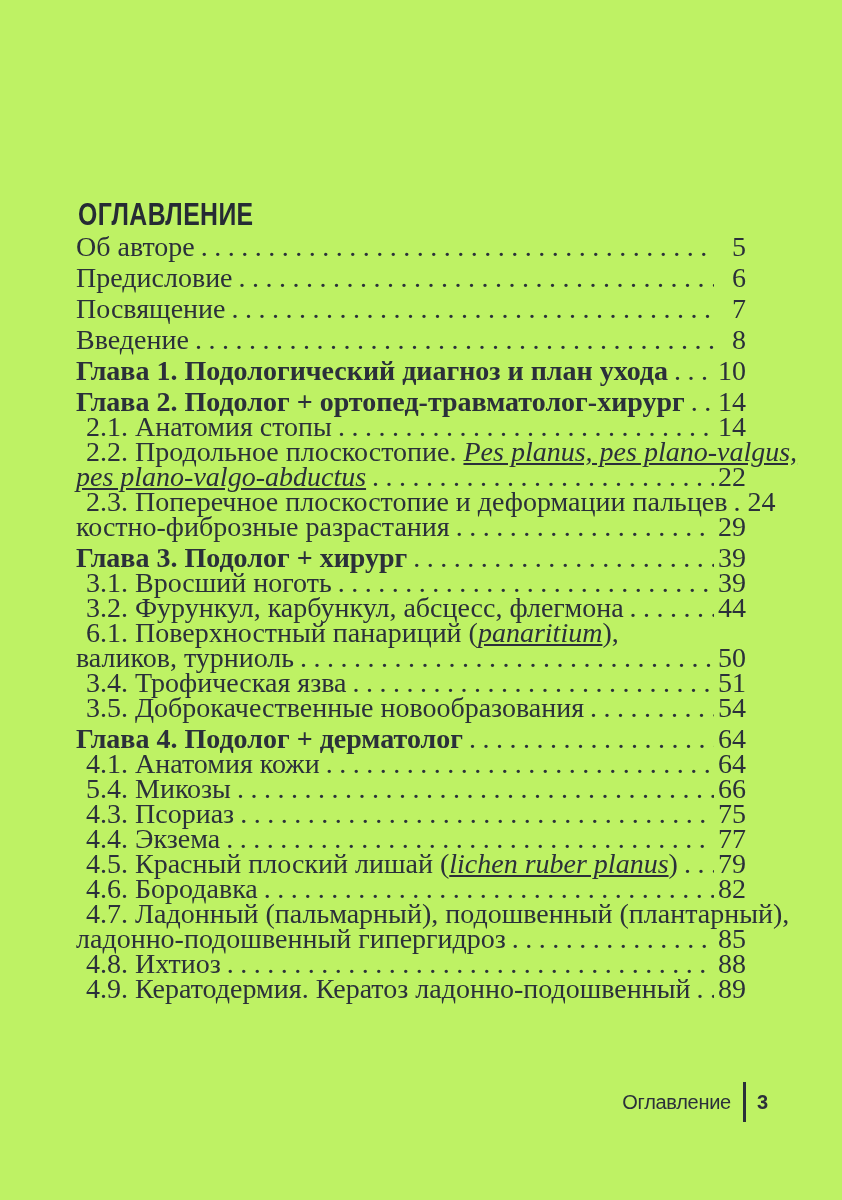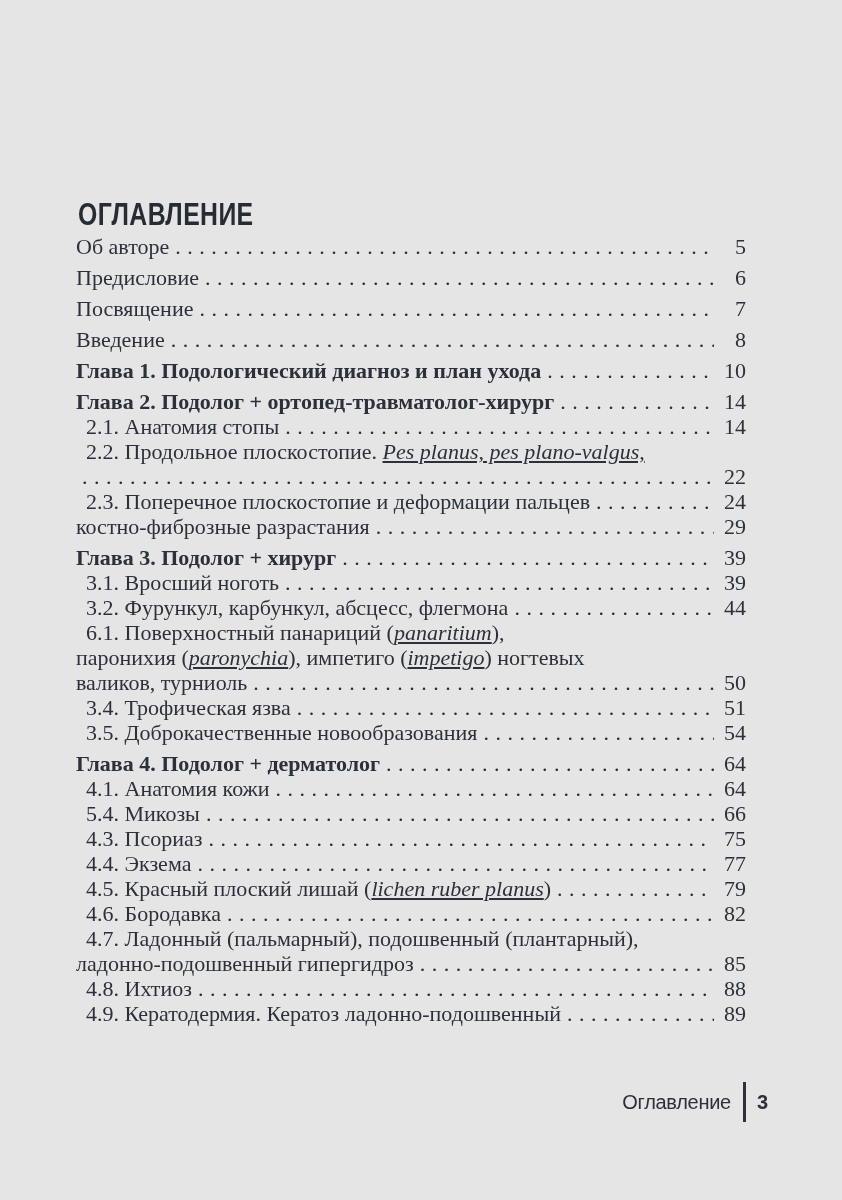--- a/index.html
+++ b/index.html
@@ -4,21 +4,21 @@
 <style>
   html, body {
     margin: 0;
     padding: 0;
     background: #ffffff;
   }
   .page {
     position: relative;
     width: 842px;
     height: 1200px;
-    background: #e5e5e5;
+    background: #bef264;
     font-family: "Liberation Serif", serif;
     color: #2b303a;
     overflow: hidden;
   }
   .page-title {
     position: absolute;
     left: 78px;
     top: 199px;
     margin: 0;
     font-family: "Liberation Sans", sans-serif;
@@ -31,21 +31,21 @@
     transform-origin: left top;
     white-space: nowrap;
   }
   .toc {
     position: absolute;
     left: 76px;
     top: 234px;
     width: 670px;
   }
   .entry {
-    font-size: 22px;
+    font-size: 28px;
     line-height: 25px;
     color: #2b303a;
   }
   .entry.front, .entry.chapter { margin-top: 6px; }
   .entry:first-child { margin-top: 0; }
   .entry.chapter { font-weight: 700; }
   .line {
     display: flex;
     align-items: baseline;
   }
@@ -150,20 +150,21 @@
           <span class="txt"><span>2.1. Анатомия стопы</span></span>
           <span class="leader">......................................................................................................................................................</span>
           <span class="pg">14</span>
         </div>
       </div>
       <div class="entry sub">
         <div class="line first">
           <span class="txt"><span>2.2. Продольное плоскостопие. </span><span class="it">Pes planus, pes plano-valgus,</span></span>
         </div>
         <div class="line">
+          <span class="txt"><span class="it">pes plano-valgo-abductus</span></span>
           <span class="leader">......................................................................................................................................................</span>
           <span class="pg">22</span>
         </div>
       </div>
       <div class="entry sub">
         <div class="line first">
           <span class="txt"><span>2.3. Поперечное плоскостопие и деформации пальцев</span></span>
           <span class="leader">......................................................................................................................................................</span>
           <span class="pg">24</span>
         </div>
@@ -192,23 +193,20 @@
       <div class="entry sub">
         <div class="line first">
           <span class="txt"><span>3.2. Фурункул, карбункул, абсцесс, флегмона</span></span>
           <span class="leader">......................................................................................................................................................</span>
           <span class="pg">44</span>
         </div>
       </div>
       <div class="entry sub">
         <div class="line first">
           <span class="txt"><span>6.1. Поверхностный панариций (</span><span class="it">panaritium</span><span>),</span></span>
-        </div>
-        <div class="line">
-          <span class="txt"><span>паронихия (</span><span class="it">paronychia</span><span>), импетиго (</span><span class="it">impetigo</span><span>) ногтевых</span></span>
         </div>
         <div class="line">
           <span class="txt"><span>валиков, турниоль</span></span>
           <span class="leader">......................................................................................................................................................</span>
           <span class="pg">50</span>
         </div>
       </div>
       <div class="entry sub">
         <div class="line first">
           <span class="txt"><span>3.4. Трофическая язва</span></span>

